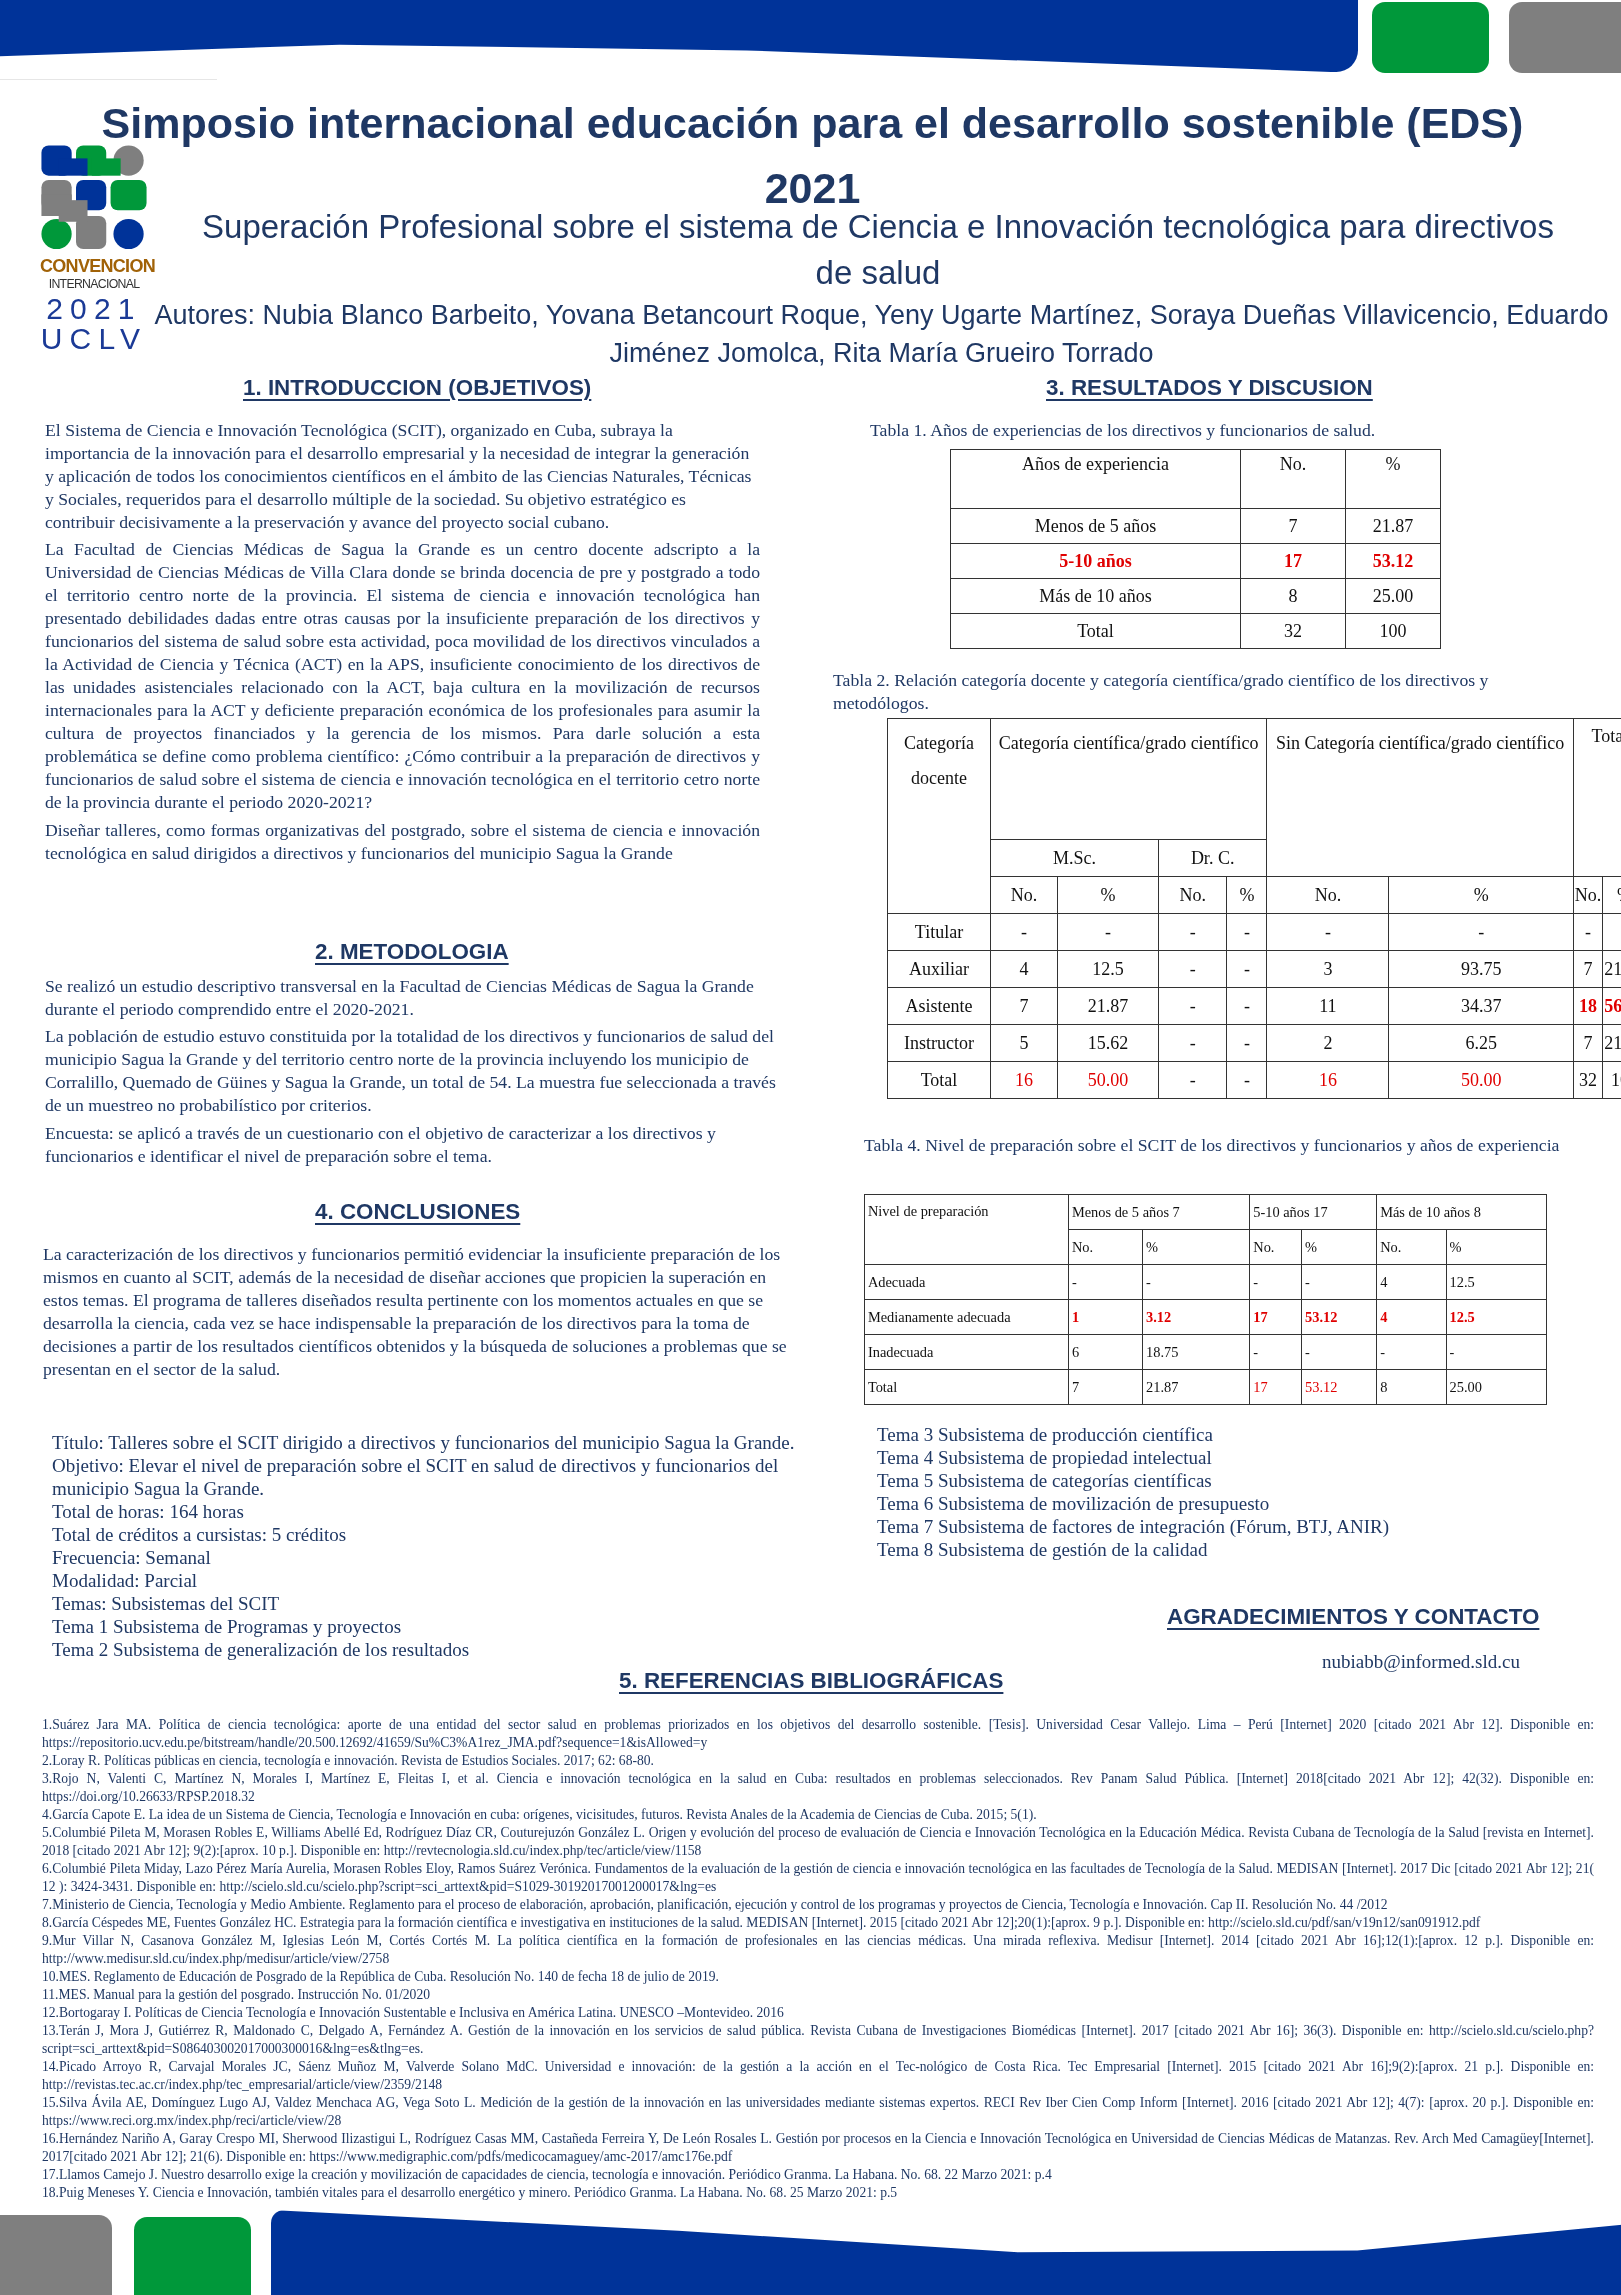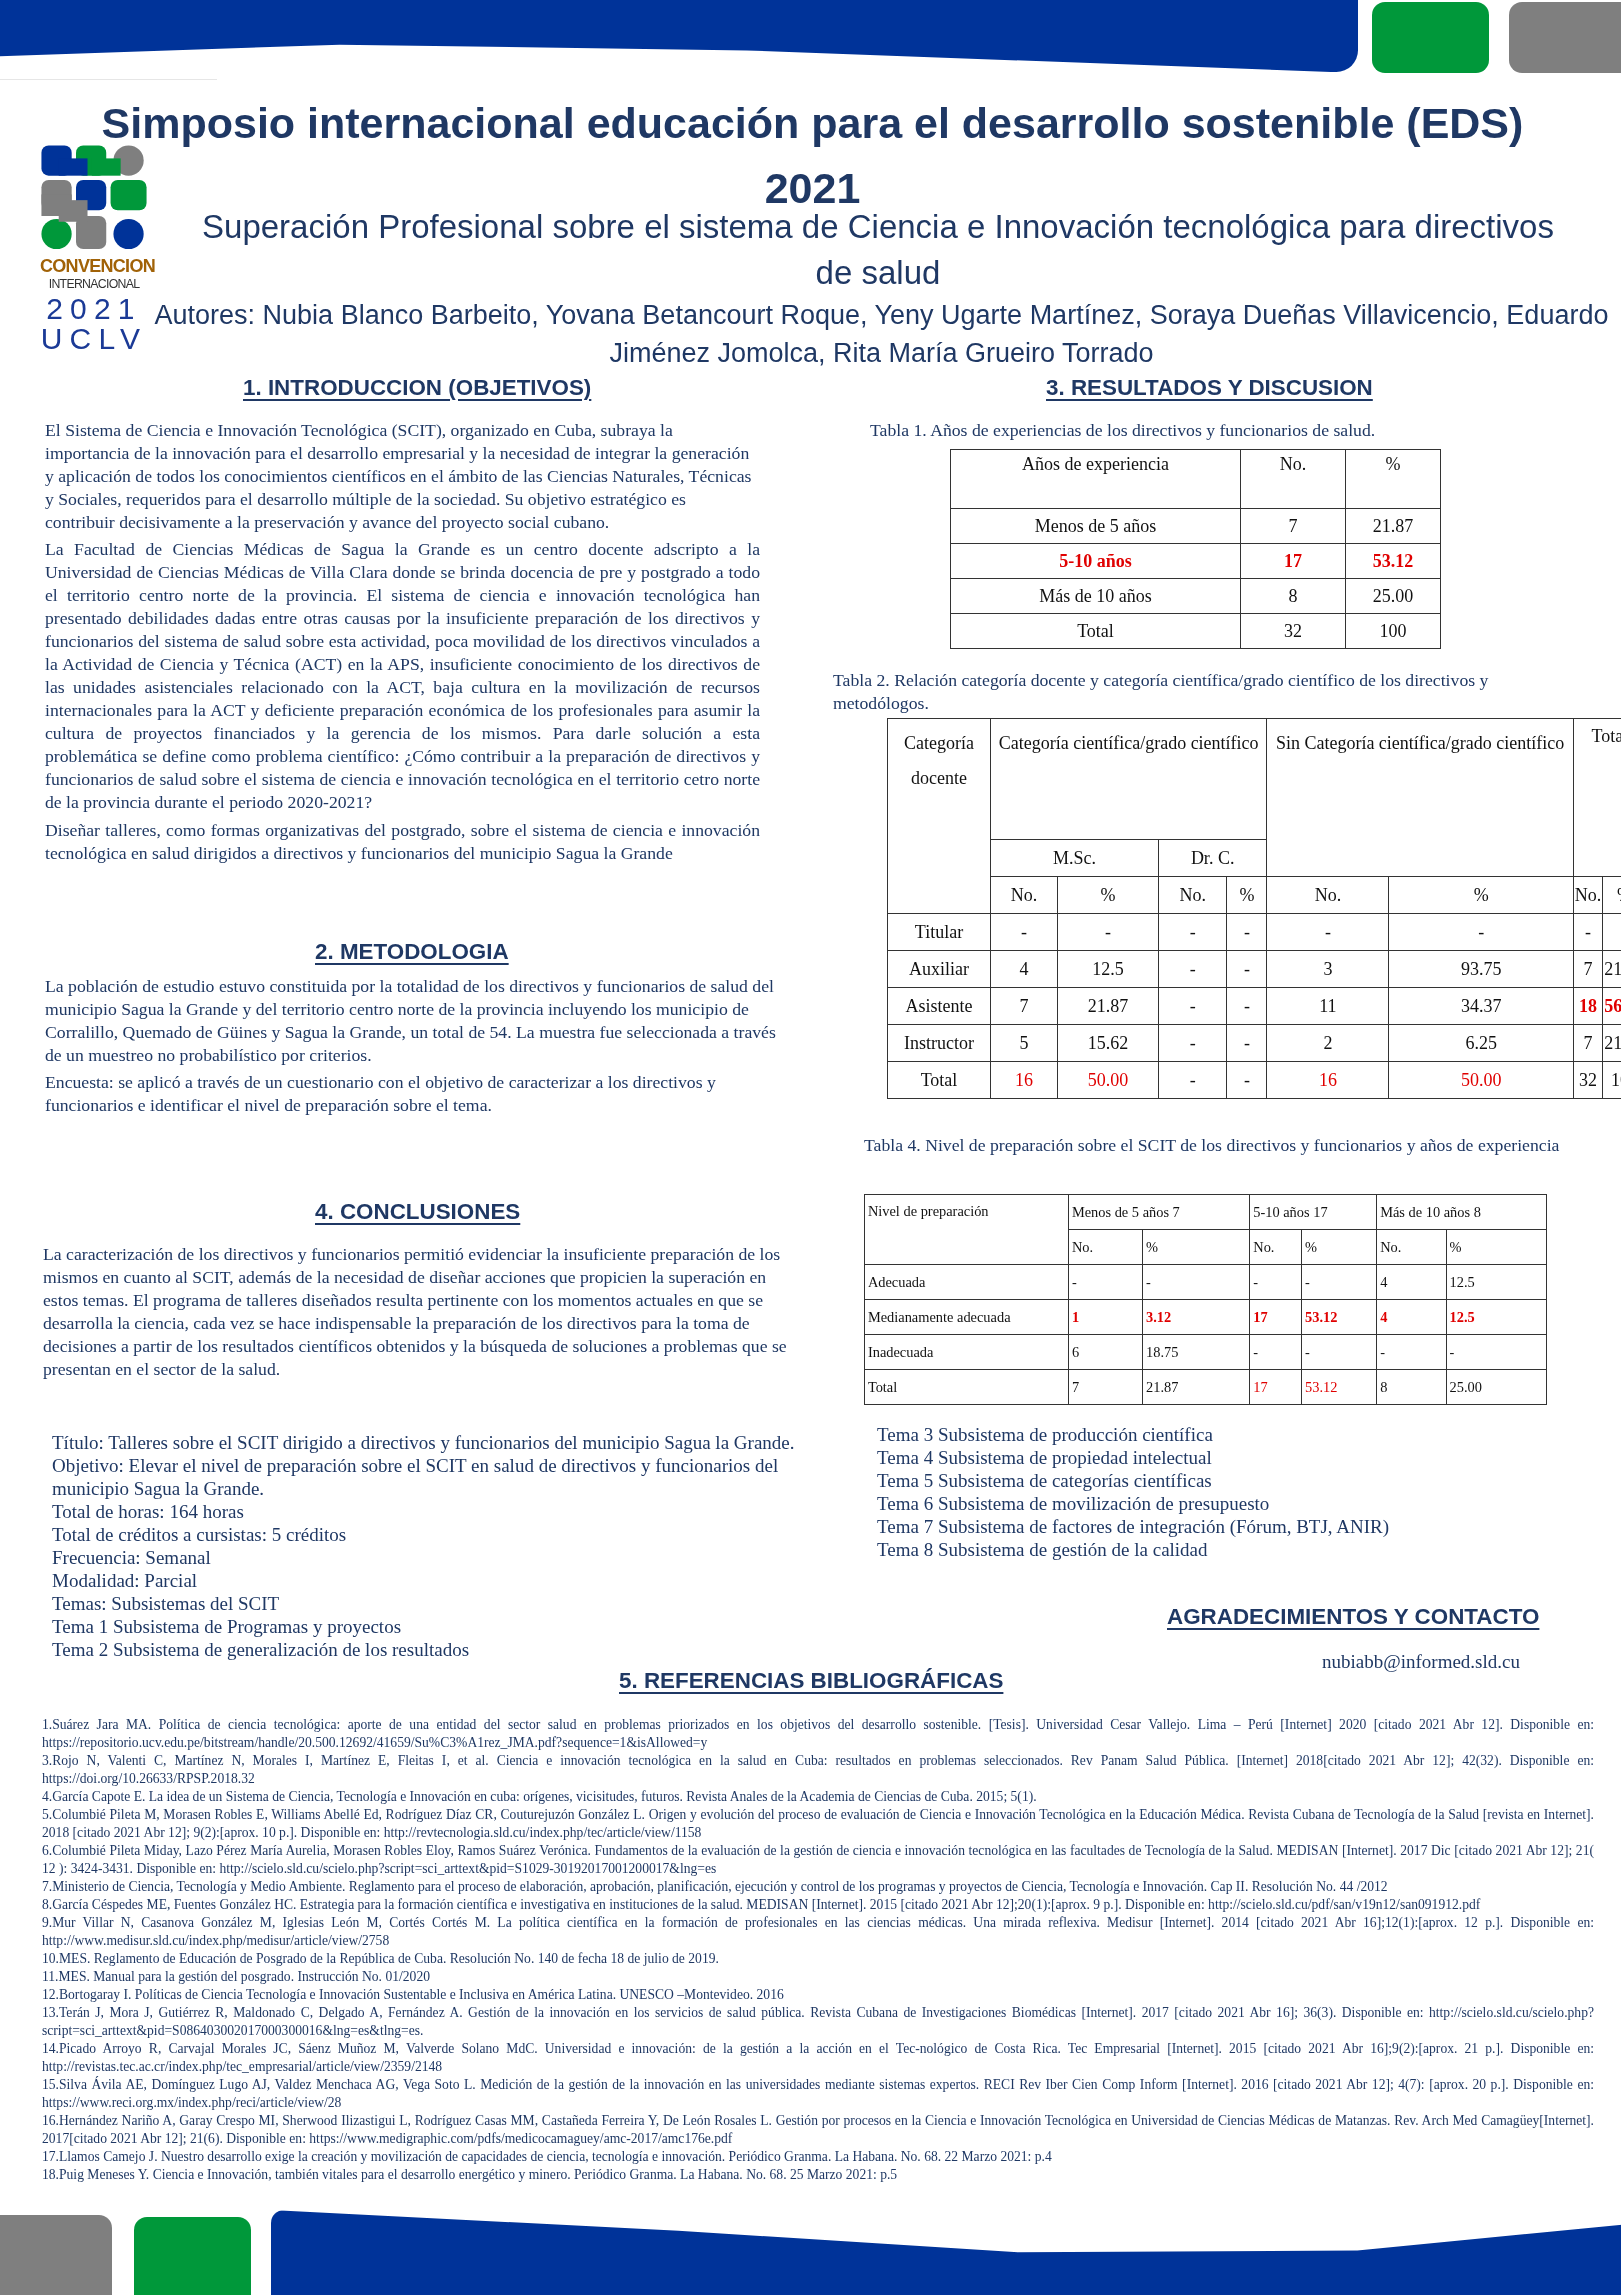--- a/index.html
+++ b/index.html
@@ -85,20 +85,21 @@
 
 <div class="h" style="left:243px; top:375px;">1. INTRODUCCION (OBJETIVOS)</div>
 <div class="para" style="left:45px; top:419px; width:715px;">
   <p>El Sistema de Ciencia e Innovación Tecnológica (SCIT), organizado en Cuba, subraya la importancia de la innovación para el desarrollo empresarial y la necesidad de integrar la generación y aplicación de todos los conocimientos científicos en el ámbito de las Ciencias Naturales, Técnicas y Sociales, requeridos para el desarrollo múltiple de la sociedad. Su objetivo estratégico es contribuir decisivamente a la preservación y avance del proyecto social cubano.</p>
   <p class="just">La Facultad de Ciencias Médicas de Sagua la Grande es un centro docente adscripto a la Universidad de Ciencias Médicas de Villa Clara donde se brinda docencia de pre y postgrado a todo el territorio centro norte de la provincia. El sistema de ciencia e innovación tecnológica han presentado debilidades dadas entre otras causas por la insuficiente preparación de los directivos y funcionarios del sistema de salud sobre esta actividad, poca movilidad de los directivos vinculados a la Actividad de Ciencia y Técnica (ACT) en la APS, insuficiente conocimiento de los directivos de las unidades asistenciales relacionado con la ACT, baja cultura en la movilización de recursos internacionales para la ACT y deficiente preparación económica de los profesionales para asumir la cultura de proyectos financiados y la gerencia de los mismos. Para darle solución a esta problemática se define como problema científico: ¿Cómo contribuir a la preparación de directivos y funcionarios de salud sobre el sistema de ciencia e innovación tecnológica en el territorio cetro norte de la provincia durante el periodo 2020-2021?</p>
   <p class="just">Diseñar talleres, como formas organizativas del postgrado, sobre el sistema de ciencia e innovación tecnológica en salud dirigidos a directivos y funcionarios del municipio Sagua la Grande</p>
 </div>
 
 <div class="h" style="left:315px; top:939px;">2. METODOLOGIA</div>
 <div class="para" style="left:45px; top:975px; width:744px;">
+  <p>Se realizó un estudio descriptivo transversal en la Facultad de Ciencias Médicas de Sagua la Grande durante el periodo comprendido entre el 2020-2021.</p>
   <p>La población de estudio estuvo constituida por la totalidad de los directivos y funcionarios de salud del municipio Sagua la Grande y del territorio centro norte de la provincia incluyendo los municipio de Corralillo, Quemado de Güines y Sagua la Grande, un total de 54. La muestra fue seleccionada a través de un muestreo no probabilístico por criterios.</p>
   <p>Encuesta: se aplicó a través de un cuestionario con el objetivo de caracterizar a los directivos y funcionarios e identificar el nivel de preparación sobre el tema.</p>
 </div>
 
 <div class="h" style="left:315px; top:1199px;">4. CONCLUSIONES</div>
 <div class="para" style="left:43px; top:1243px; width:751px;">
   <p>La caracterización de los directivos y funcionarios permitió evidenciar la insuficiente preparación de los mismos en cuanto al SCIT, además de la necesidad de diseñar acciones que propicien la superación en estos temas. El programa de talleres diseñados resulta pertinente con los momentos actuales en que se desarrolla la ciencia, cada vez se hace indispensable la preparación de los directivos para la toma de decisiones a partir de los resultados científicos obtenidos y la búsqueda de soluciones a problemas que se presentan en el sector de la salud.</p>
 </div>
 
 <div class="list" style="left:52px; top:1415px; width:765px;margin-top:16px;">
@@ -297,20 +298,21 @@
   <div>Tema 7 Subsistema de factores de integración (Fórum, BTJ, ANIR)</div>
   <div>Tema 8 Subsistema de gestión de la calidad</div>
 </div>
 
 <div class="h" style="left:1167px; top:1604px;">AGRADECIMIENTOS Y CONTACTO</div>
 <div class="contact" style="left:1287px; top:1651px;">nubiabb@informed.sld.cu</div>
 
 <div class="h" style="left:619px; top:1668px;">5. REFERENCIAS BIBLIOGRÁFICAS</div>
 <div class="refs" id="refs">
     <div>1.Suárez Jara MA. Política de ciencia tecnológica: aporte de una entidad del sector salud en problemas priorizados en los objetivos del desarrollo sostenible. [Tesis]. Universidad Cesar Vallejo. Lima – Perú [Internet] 2020 [citado 2021 Abr 12]. Disponible en: https://repositorio.ucv.edu.pe/bitstream/handle/20.500.12692/41659/Su%C3%A1rez_JMA.pdf?sequence=1&amp;isAllowed=y</div>
+    <div>2.Loray R. Políticas públicas en ciencia, tecnología e innovación. Revista de Estudios Sociales. 2017; 62: 68-80.</div>
     <div>3.Rojo N, Valenti C, Martínez N, Morales I, Martínez E, Fleitas I, et al. Ciencia e innovación tecnológica en la salud en Cuba: resultados en problemas seleccionados. Rev Panam Salud Pública. [Internet] 2018[citado 2021 Abr 12]; 42(32). Disponible en: https://doi.org/10.26633/RPSP.2018.32</div>
     <div>4.García Capote E. La idea de un Sistema de Ciencia, Tecnología e Innovación en cuba: orígenes, vicisitudes, futuros. Revista Anales de la Academia de Ciencias de Cuba. 2015; 5(1).</div>
     <div>5.Columbié Pileta M, Morasen Robles E, Williams Abellé Ed, Rodríguez Díaz CR, Couturejuzón González L. Origen y evolución del proceso de evaluación de Ciencia e Innovación Tecnológica en la Educación Médica. Revista Cubana de Tecnología de la Salud [revista en Internet]. 2018 [citado 2021 Abr 12]; 9(2):[aprox. 10 p.]. Disponible en: http://revtecnologia.sld.cu/index.php/tec/article/view/1158</div>
     <div>6.Columbié Pileta Miday, Lazo Pérez María Aurelia, Morasen Robles Eloy, Ramos Suárez Verónica. Fundamentos de la evaluación de la gestión de ciencia e innovación tecnológica en las facultades de Tecnología de la Salud. MEDISAN [Internet]. 2017 Dic [citado 2021 Abr 12]; 21( 12 ): 3424-3431. Disponible en: http://scielo.sld.cu/scielo.php?script=sci_arttext&amp;pid=S1029-30192017001200017&amp;lng=es</div>
     <div>7.Ministerio de Ciencia, Tecnología y Medio Ambiente. Reglamento para el proceso de elaboración, aprobación, planificación, ejecución y control de los programas y proyectos de Ciencia, Tecnología e Innovación. Cap II. Resolución No. 44 /2012</div>
     <div>8.García Céspedes ME, Fuentes González HC. Estrategia para la formación científica e investigativa en instituciones de la salud. MEDISAN [Internet]. 2015 [citado 2021 Abr 12];20(1):[aprox. 9 p.]. Disponible en: http://scielo.sld.cu/pdf/san/v19n12/san091912.pdf</div>
     <div>9.Mur Villar N, Casanova González M, Iglesias León M, Cortés Cortés M. La política científica en la formación de profesionales en las ciencias médicas. Una mirada reflexiva. Medisur [Internet]. 2014 [citado 2021 Abr 16];12(1):[aprox. 12 p.]. Disponible en: http://www.medisur.sld.cu/index.php/medisur/article/view/2758</div>
     <div>10.MES. Reglamento de Educación de Posgrado de la República de Cuba. Resolución No. 140 de fecha 18 de julio de 2019.</div>
     <div>11.MES. Manual para la gestión del posgrado. Instrucción No. 01/2020</div>
     <div>12.Bortogaray I. Políticas de Ciencia Tecnología e Innovación Sustentable e Inclusiva en América Latina. UNESCO –Montevideo. 2016</div>

